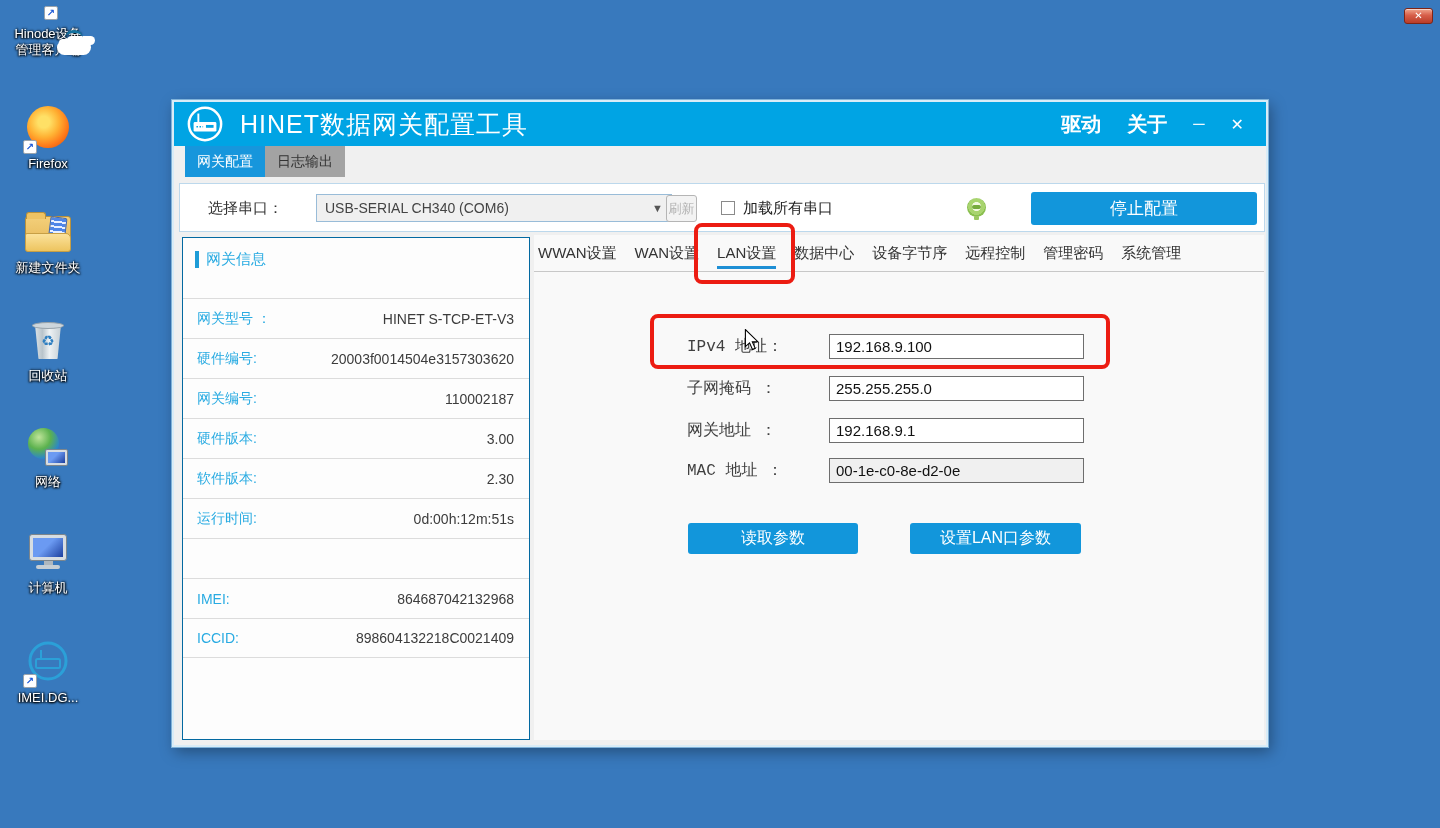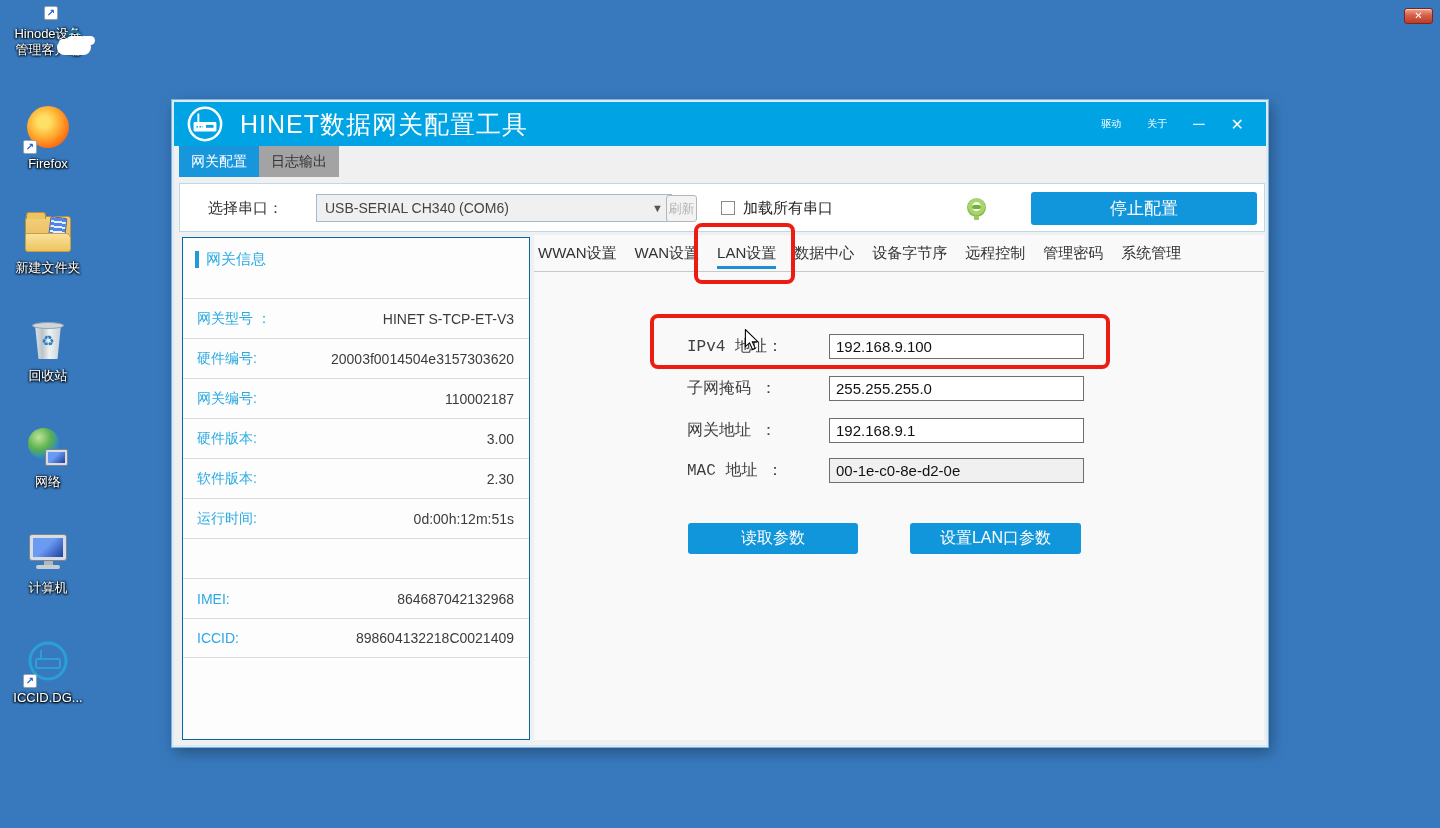--- a/index.html
+++ b/index.html
@@ -78,23 +78,23 @@
   
   .appwin { position:absolute; left:172px; top:100px; width:1096px; height:647px;
     background:#f0f0f0; border:2px solid #d9ecf7;
     box-shadow:0 0 0 1px #7fb2d9, 3px 5px 14px rgba(0,0,0,.35); }
 
   .titlebar { height:44px; background:#00a4e4; display:flex; align-items:center; padding:0 10px; }
   .applogo { width:38px; height:38px; margin-left:2px; }
   .wintitle { color:#fff; font-size:25px; letter-spacing:1px; margin-left:16px; }
   .tb-actions { margin-left:auto; display:flex; align-items:center; gap:26px; padding-right:12px; }
   .tb-actions .tbtn { color:#fff; font-size:16px; font-weight:bold; cursor:pointer; }
-  .tb-actions .sys { font-size:10px; font-weight:normal; }
-
-  .main-tabs { height:31px; background:#f0f0f0; display:flex; align-items:stretch; padding-left:5px; }
+  .tb-actions .sys { font-size:20px; font-weight:bold; }
+
+  .main-tabs { height:31px; background:#f0f0f0; display:flex; align-items:stretch; padding-left:11px; }
   .main-tab { width:80px; display:flex; align-items:center; justify-content:center;
     font-size:14px; cursor:pointer; }
   .main-tab.active { background:#1796dc; color:#fff; }
   .main-tab.idle { background:#a3a3a3; color:#333; }
 
   .toolbar { position:absolute; left:5px; top:81px; width:1086px; height:49px;
     background:#fff; border:1px solid #bcd8ec; }
   .tlabel { position:absolute; left:28px; top:15px; font-size:15px; color:#333; }
   .combo { position:absolute; left:113px; top:10px; width:356px; height:28px;
     background:#f0f0f0; border:1px solid #99bcd8; display:flex; align-items:center; cursor:pointer;margin-left:23px; }
@@ -215,21 +215,21 @@
 
 <div class="dicon" style="left:0; top:640px;">
   <span class="icwrap">
     <svg width="42" height="42" viewBox="0 0 42 42">
       <circle cx="21" cy="21" r="18" fill="none" stroke="#2ba0d8" stroke-width="3"></circle>
       <line x1="14" y1="10" x2="14" y2="19" stroke="#2ba0d8" stroke-width="2"></line>
       <rect x="9" y="19" width="24" height="9" rx="1.5" fill="none" stroke="#2ba0d8" stroke-width="2"></rect>
     </svg>
     <span class="sc-arrow">↗</span>
   </span>
-  <div class="dlabel">ICCID.DG...</div>
+  <div class="dlabel">IMEI.DG...</div>
 </div>
 
 <div class="screen-close">✕</div>
 
 <div class="appwin">
 
   <div class="titlebar">
     <svg class="applogo" viewBox="0 0 40 40">
       <circle cx="20" cy="20" r="17" fill="none" stroke="#fff" stroke-width="2.6"></circle>
       <line x1="13" y1="9" x2="13" y2="18" stroke="#fff" stroke-width="2"></line>

